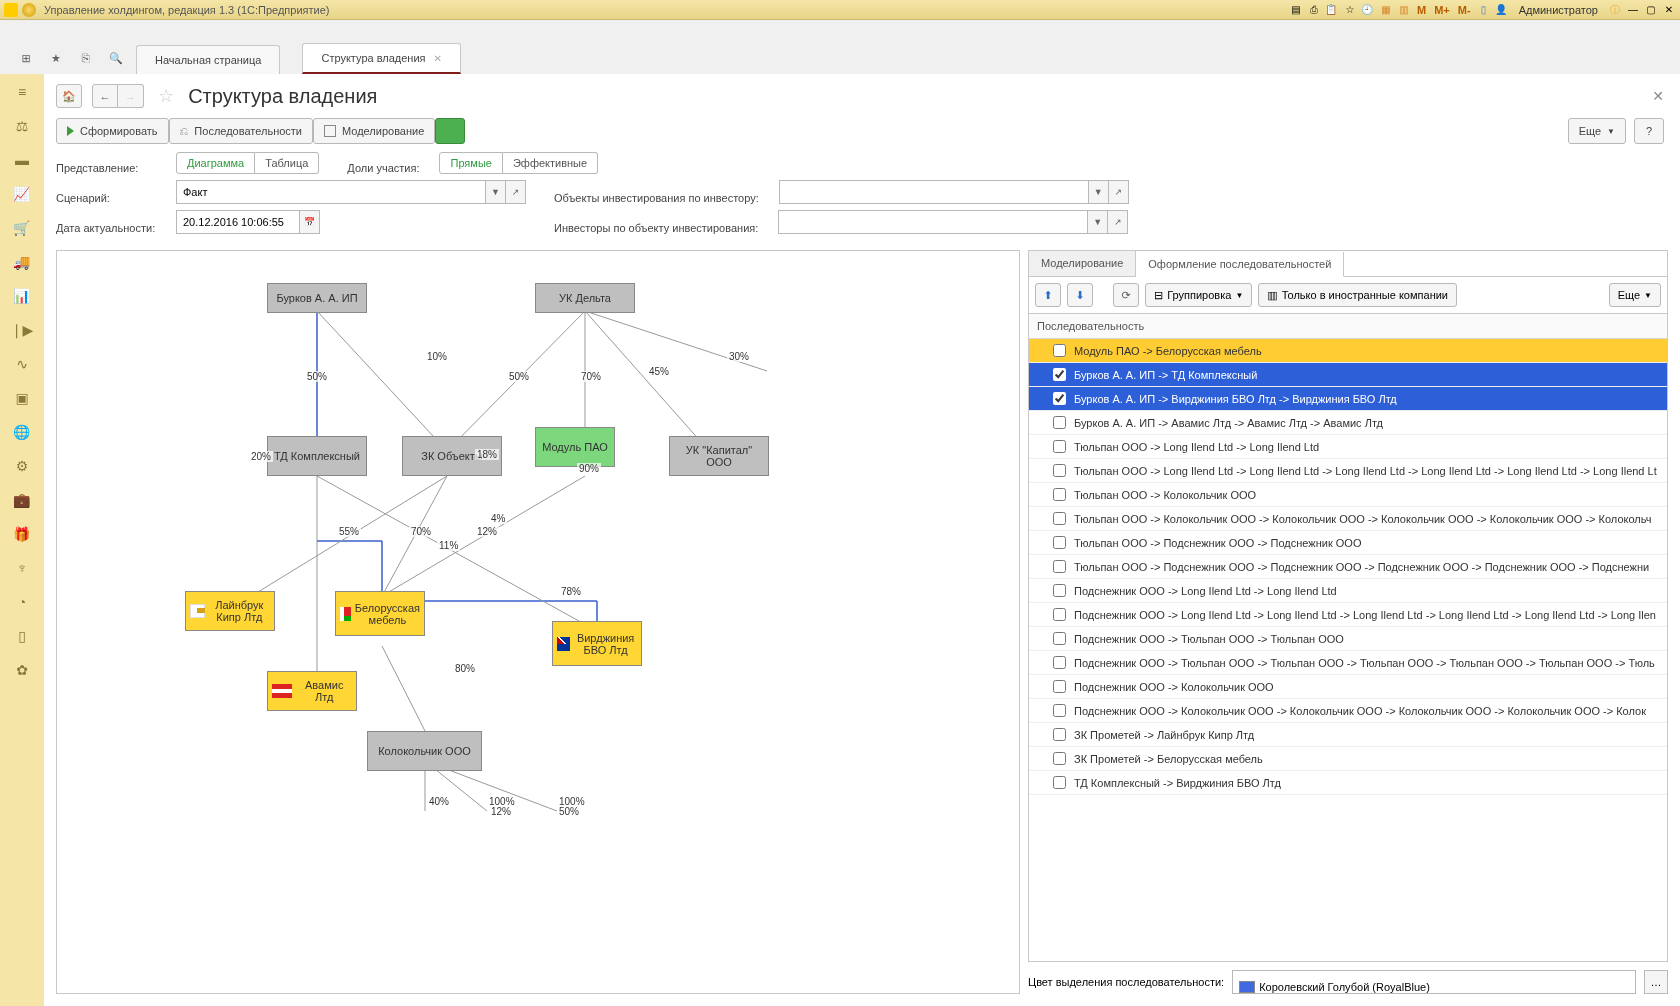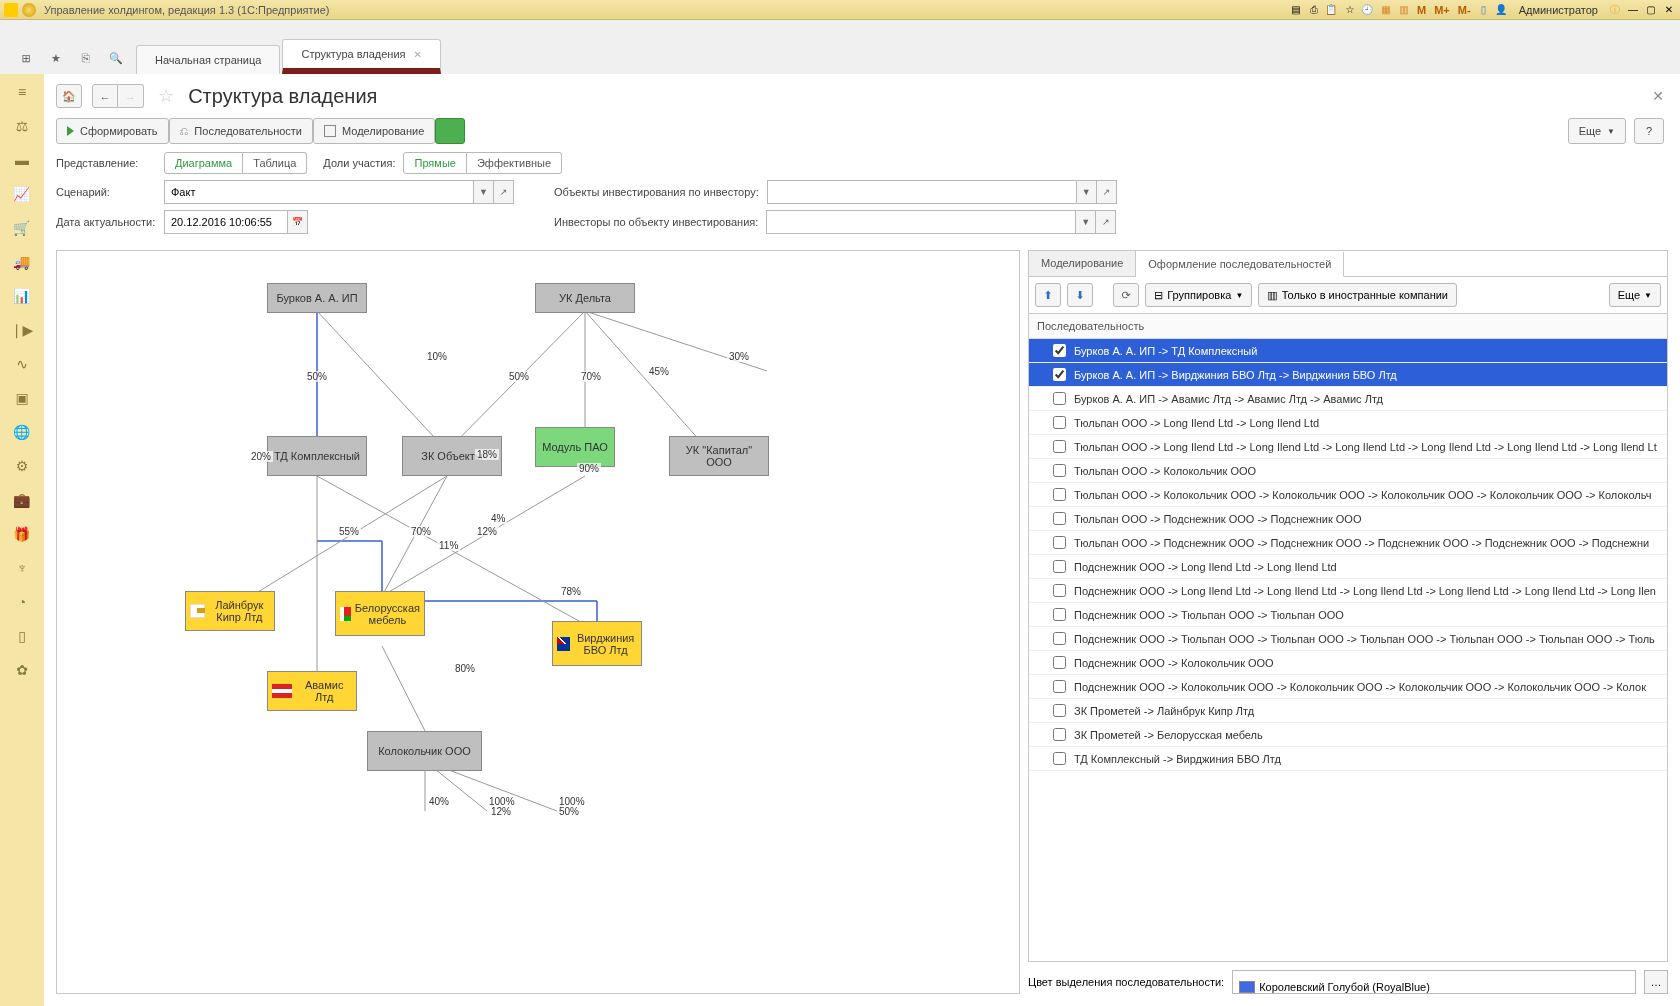--- a/index.html
+++ b/index.html
@@ -16,21 +16,21 @@
 .title-bar .admin-text { color: #333; margin: 0 6px; }
 
 
 .main-bg { position: absolute; top: 20px; left: 0; right: 0; bottom: 0; background: #f0f0f0; }
 
 
 .tabs-bar { position: absolute; top: 42px; left: 12px; right: 12px; height: 32px; display: flex; align-items: flex-end; }
 .tabs-left-icons { display: flex; gap: 14px; padding: 0 12px 8px 6px; }
 .tabs-left-icons .ico { width: 16px; height: 16px; color: #666; display: flex; align-items: center; justify-content: center; }
 .tab { padding: 8px 18px; border: 1px solid #c8c8c8; border-bottom: none; background: #f8f8f8; color: #444; border-radius: 3px 3px 0 0; margin-right: 2px; position: relative; }
-.tab.active { background: #fff; border-bottom: 6px solid #7f1d1d; }
+.tab.active { background: #fff; border-bottom: 2px solid #7f1d1d; margin-left: 20px; }
 .tab .close { color: #aaa; margin-left: 8px; font-size: 10px; }
 
 
 .left-sidebar { position: absolute; top: 74px; left: 0; width: 44px; bottom: 0; background: #f5e6a8; display: flex; flex-direction: column; padding-top: 10px; gap: 18px; align-items: center; }
 .left-sidebar .sico { width: 16px; height: 16px; color: #8a7a3a; display: flex; align-items: center; justify-content: center; font-size: 14px; }
 
 
 .content { position: absolute; top: 74px; left: 44px; right: 0; bottom: 0; background: #fff; }
 
 
@@ -47,21 +47,21 @@
 
 .toolbar { display: flex; align-items: center; padding: 4px 16px 6px 12px; gap: 0; }
 .btn { height: 26px; border: 1px solid #b8b8b8; background: #f5f5f5; border-radius: 3px; padding: 0 10px; display: inline-flex; align-items: center; gap: 6px; color: #444; cursor: pointer; }
 .btn .tri-green { width: 0; height: 0; border-left: 7px solid #3a9c3a; border-top: 5px solid transparent; border-bottom: 5px solid transparent; }
 .btn .sq { width: 12px; height: 12px; border: 1px solid #888; }
 .btn-green { width: 30px; background: #4caf50; border-color: #3a8a3a; }
 .toolbar-right { margin-left: auto; display: flex; gap: 8px; }
 
 
 .filters { padding: 2px 16px 4px 12px; }
-.filter-row { display: flex; align-items: center; margin-bottom: 6px; gap: 8px; }
+.filter-row { display: flex; align-items: flex-end; margin-bottom: 6px; gap: 20px; }
 .filter-label { color: #444; min-width: 100px; }
 .seg-group { display: inline-flex; }
 .seg { border: 1px solid #b8b8b8; padding: 4px 10px; background: #fff; color: #555; }
 .seg:first-child { border-radius: 3px 0 0 3px; }
 .seg:last-child { border-radius: 0 3px 3px 0; border-left: none; }
 .seg.active { color: #2e9c3f; }
 .input-combo { display: flex; }
 .input-combo input { height: 24px; border: 1px solid #b8b8b8; padding: 0 6px; background: #fff; }
 .input-combo .drop { width: 20px; height: 24px; border: 1px solid #b8b8b8; border-left: none; background: #f5f5f5; display: flex; align-items: center; justify-content: center; font-size: 9px; color: #666; }
 .input-combo .ext { width: 20px; height: 24px; border: 1px solid #b8b8b8; border-left: none; background: #f5f5f5; display: flex; align-items: center; justify-content: center; font-size: 9px; color: #666; }
@@ -379,20 +379,24 @@
           </div>
         <div style="margin-left:auto"></div>
         <div class="wbtn">
             <span>Еще</span>
             <span style="font-size:8px">▼</span>
           </div>
       </div>
       <div class="seq-table">
         <div class="seq-header">Последовательность</div>
         <div id="seq-rows">
+            <div class="seq-row highlight">
+              <input type="checkbox" style="">
+              <span>Модуль ПАО -&gt; Белорусская мебель</span>
+            </div>
             <div class="seq-row selected">
               <input type="checkbox" checked="" style="">
               <span>Бурков А. А. ИП -&gt; ТД Комплексный</span>
             </div>
             <div class="seq-row selected">
               <input type="checkbox" checked="" style="">
               <span>Бурков А. А. ИП -&gt; Вирджиния БВО Лтд -&gt; Вирджиния БВО Лтд</span>
             </div>
             <div class="seq-row">
               <input type="checkbox" style="">

